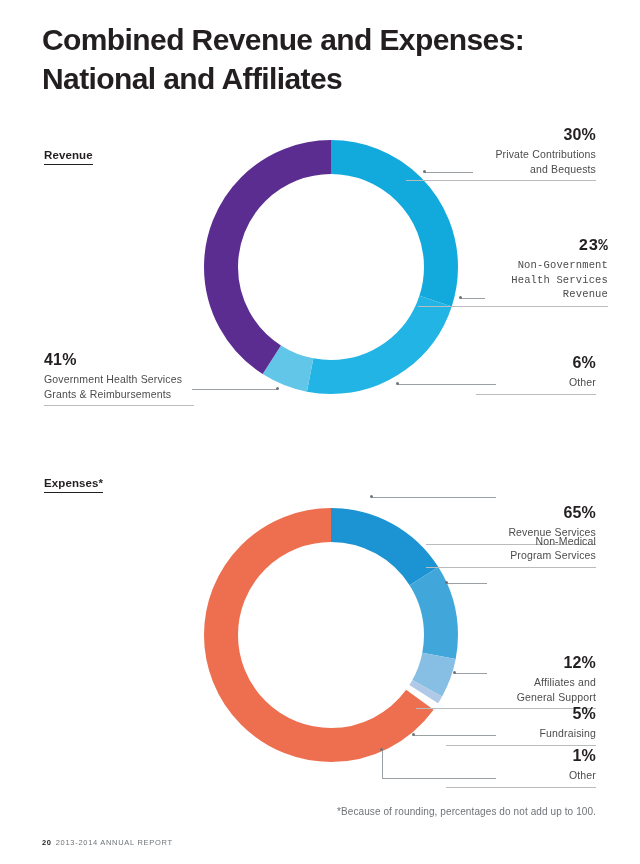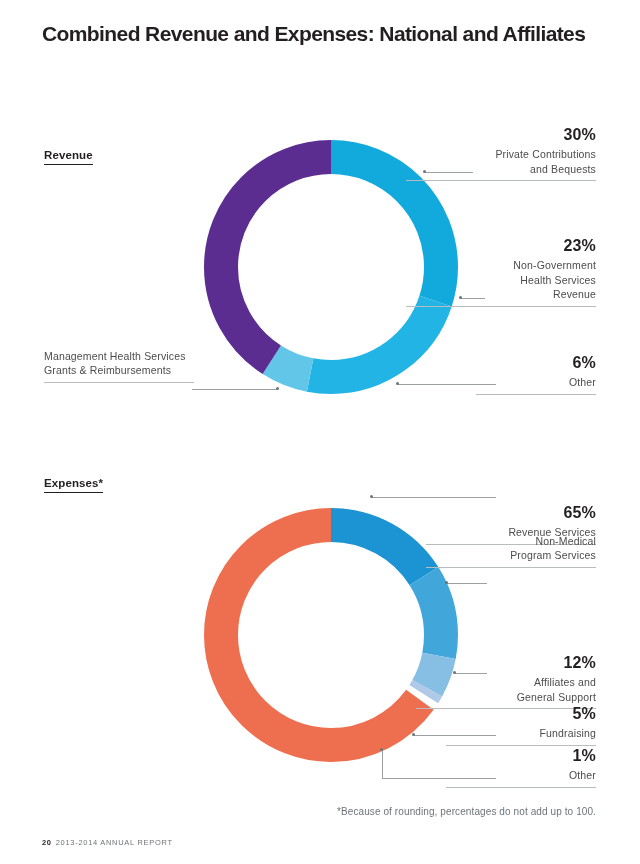--- a/index.html
+++ b/index.html
@@ -15,21 +15,21 @@
     color: #2b2b2b;
     overflow: hidden;
   }
 
   
   .page-title {
     position: absolute;
     left: 42px;
     top: 20px;
     width: 560px;
-    font-size: 21px;
+    font-size: 30px;
     line-height: 1.30;
     font-weight: bold;
     letter-spacing: -0.6px;
     color: #231f20;
   }
 
   
   .section-label {
     position: absolute;
     font-size: 11.5px;
@@ -147,40 +147,41 @@
 <div class="leader-dot" style="left:423px; top:170px;"></div>
 <div class="callout right" style="right:44px; top:124px; width:190px;">
   <span class="pct">30%</span>
   <span>Private Contributions</span><br>
   <span>and Bequests</span>
   <span class="rule"></span>
 </div>
 
 <div class="leader" style="left:461px; top:298px; width:24px;"></div>
 <div class="leader-dot" style="left:459px; top:296px;"></div>
-<div class="callout right" style="right:44px; top:235px; width:190px;">
+<div class="callout right" style="right:32px; top:235px; width:190px;font-family:Liberation Mono, monospace;">
   <span class="pct">23%</span>
   <span>Non-Government</span><br>
   <span>Health Services</span><br>
   <span>Revenue</span>
   <span class="rule"></span>
 </div>
 
 <div class="leader" style="left:398px; top:384px; width:98px;"></div>
 <div class="leader-dot" style="left:396px; top:382px;"></div>
 <div class="callout right" style="right:44px; top:352px; width:120px;">
   <span class="pct">6%</span>
   <span>Other</span>
   <span class="rule"></span>
 </div>
 
 <div class="leader" style="left:192px; top:389px; width:86px;"></div>
 <div class="leader-dot" style="left:276px; top:387px;"></div>
 <div class="callout left" style="left:44px; top:349px; width:150px;">
-  <span>Management Health Services</span><br>
+  <span class="pct">41%</span>
+  <span>Government Health Services</span><br>
   <span>Grants &amp; Reimbursements</span>
   <span class="rule"></span>
 </div>
 
 <div class="section-label" id="expenses-label">Expenses*</div>
 
 <div class="donut-wrap" id="expenses-donut">
   <svg viewBox="0 0 290 290">
     <g>
 

